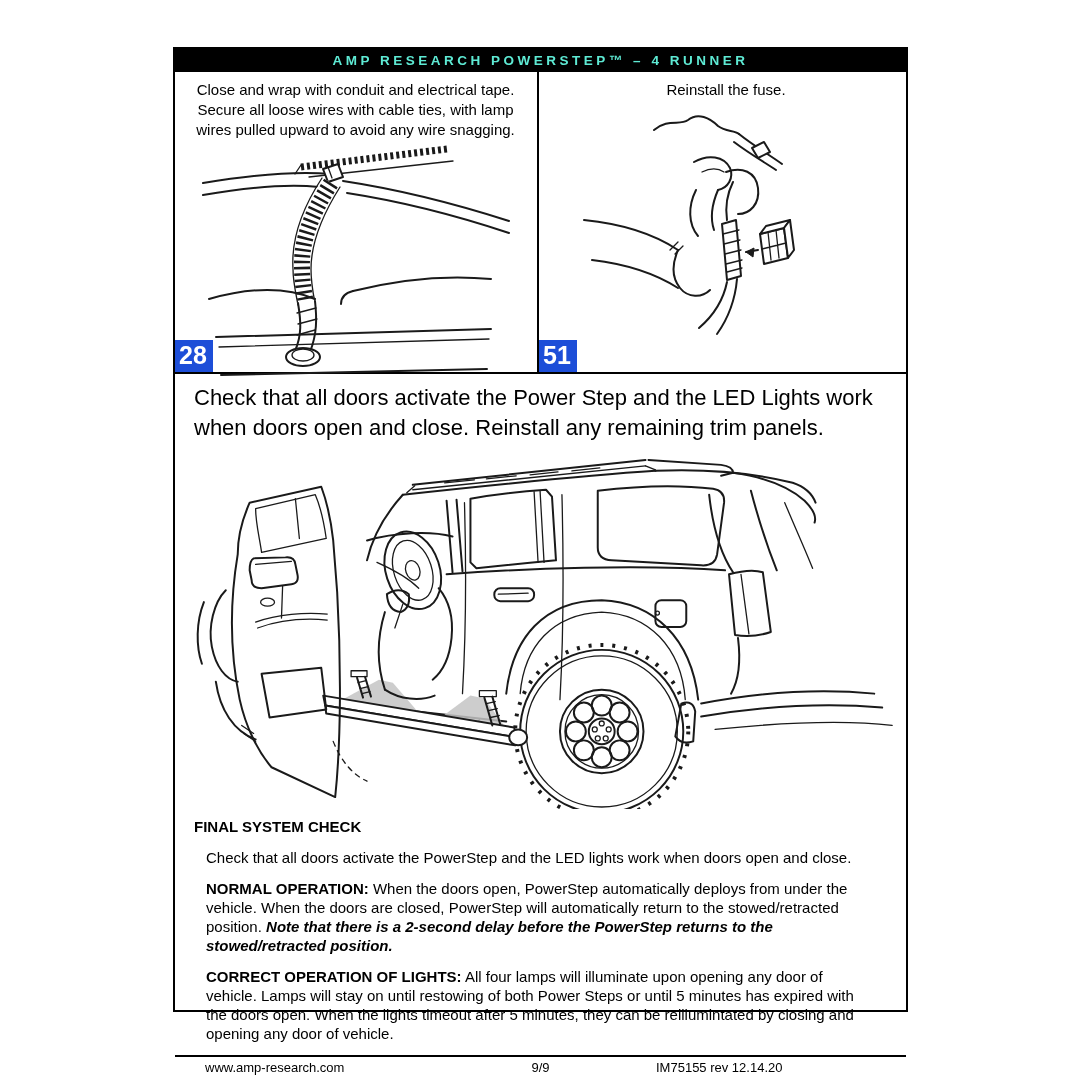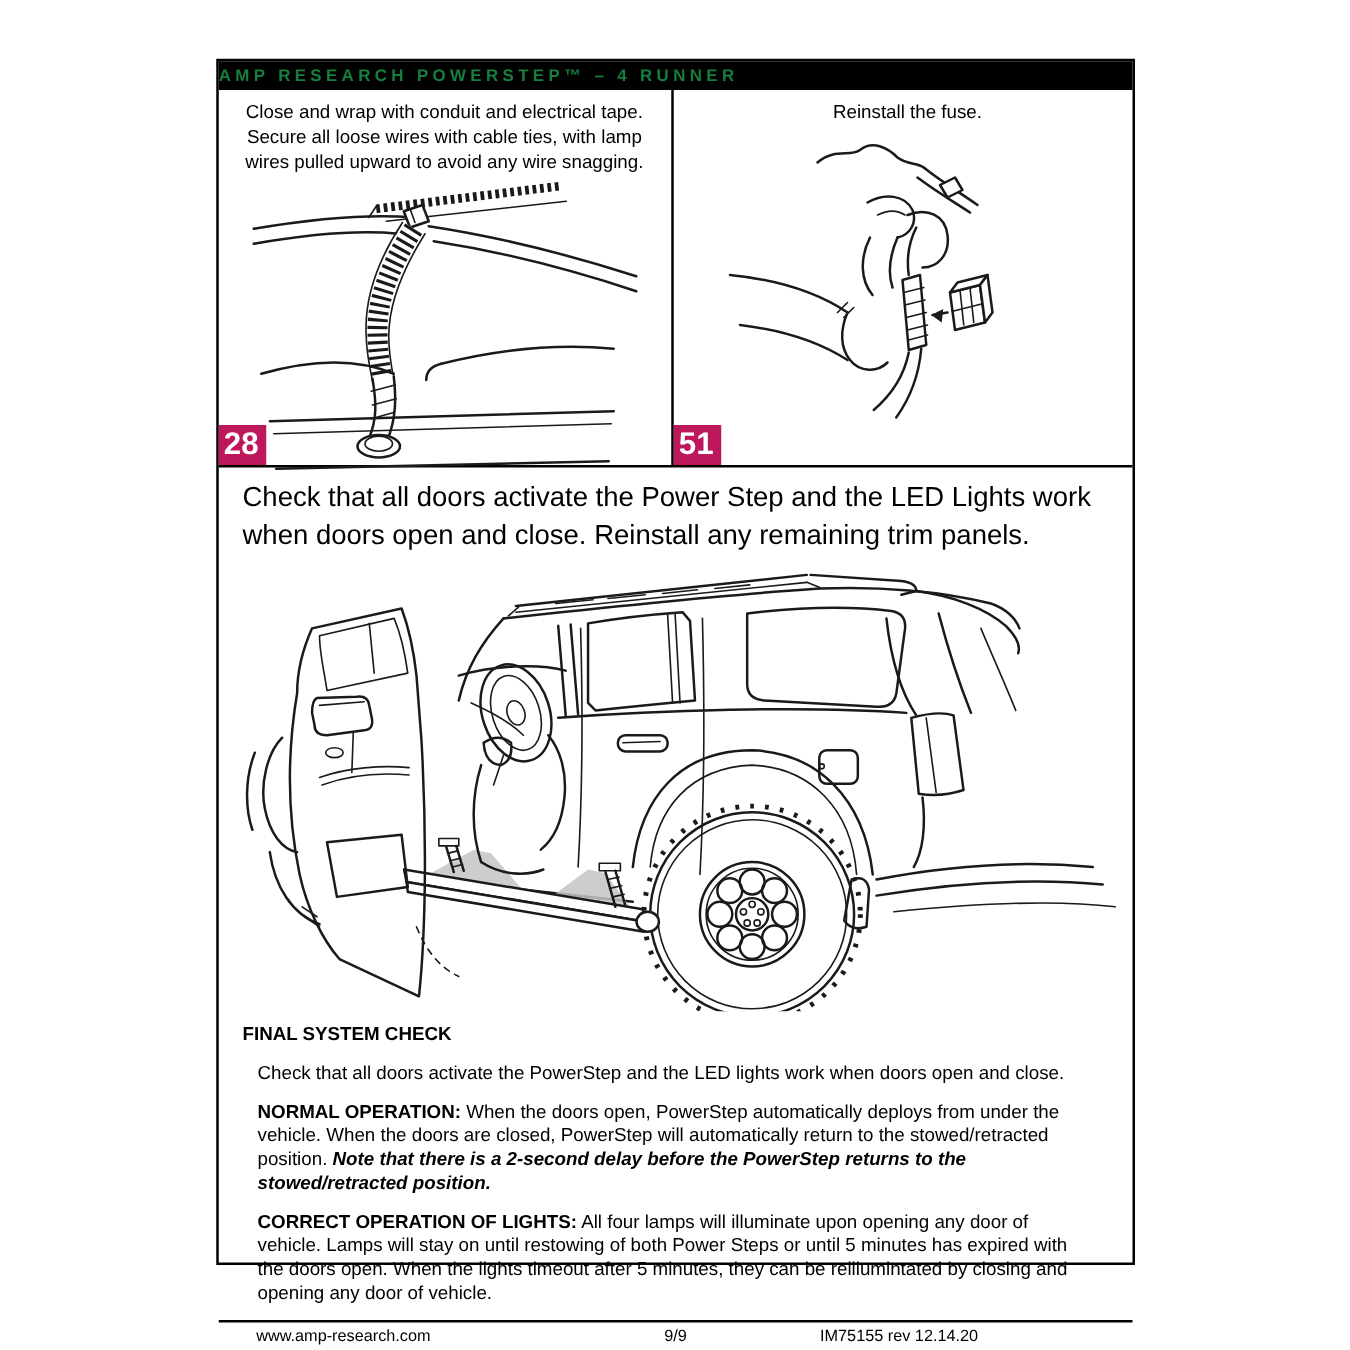--- a/index.html
+++ b/index.html
@@ -7,34 +7,34 @@
     width:1080px;height:1080px;background:#ffffff;position:relative;
     font-family:"Liberation Sans","DejaVu Sans",sans-serif;color:#000;
     overflow:hidden;
   }
   .page{
     position:absolute;left:173px;top:47px;width:735px;height:965px;
     border:2.5px solid #000;box-sizing:border-box;
     display:flex;flex-direction:column;background:#fff;
   }
   .header-bar{
-    height:23px;background:#000;color:#15803d;flex:0 0 auto;
-    display:flex;align-items:center;
+    height:23px;background:#000;color:#5eead4;flex:0 0 auto;
+    display:flex;align-items:center;justify-content:center;
   }
   .header-title{
     font-size:13.5px;font-weight:bold;letter-spacing:3.5px;white-space:nowrap;
   }
   .steps-row{display:flex;height:300px;flex:0 0 auto;border-bottom:2.5px solid #000;}
   .step-panel{position:relative;box-sizing:border-box;padding:8px 10px 0 9px;text-align:center;}
   .step-panel.left{width:364px;border-right:2.5px solid #000;}
   .step-panel.right{flex:1;padding-left:17px;border-radius:19px;}
   .step-instruction{font-size:15px;line-height:1.32;}
   .step-figure{text-align:center;margin-top:2px;}
   .step-badge{
-    position:absolute;left:0;bottom:0;background:#be185d;color:#fff;
+    position:absolute;left:0;bottom:0;background:#1d4ed8;color:#fff;
     font-size:25px;font-weight:bold;line-height:1;padding:3px 6px 4px 4px;
   }
   .main-panel{flex:1 1 auto;box-sizing:border-box;padding:9px 18px 0 19px;display:flex;flex-direction:column;}
   .main-instruction{font-size:22px;line-height:1.36;max-width:700px;}
   .suv-figure{text-align:center;margin:0 auto;}
   .final-check{font-size:15px;line-height:1.27;margin-top:4px;max-width:706px;}
   .fc-heading{font-weight:bold;}
   .fc-para{margin:12px;}
   .seg-normal{font-weight:normal;font-style:normal;}
   .seg-bold{font-weight:bold;}

